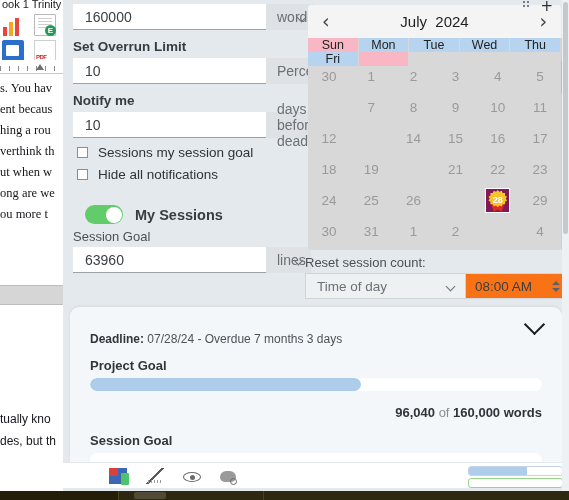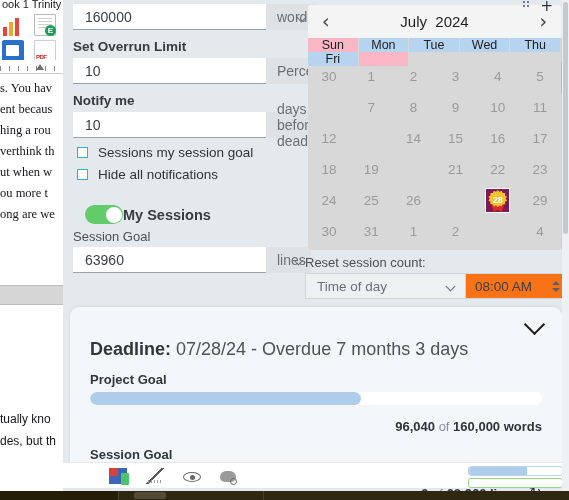--- a/index.html
+++ b/index.html
@@ -240,20 +240,21 @@
   }
   .chk-label {
     font-size: 13.5px;
     color: #2f3438;
   }
 
   
   .sessions-head {
     display: flex;
     align-items: center;
+    gap: 12px;
     margin: 23px 0 0 22px;
   }
   .toggle {
     width: 38px; height: 19px;
     border-radius: 10px;
     background: #62cc6a;
     position: relative;
     flex: 0 0 auto;
   }
   .toggle .knob {
@@ -476,22 +477,22 @@
   .chev {
     position: absolute;
     right: 20px; top: 10px;
     width: 13px; height: 13px;
     border-right: 2.6px solid #1a1a1a;
     border-bottom: 2.6px solid #1a1a1a;
     transform: rotate(45deg);
     cursor: pointer;
   }
   .deadline-line {
-    padding-top: 32px;
-    font-size: 18px;
+    padding-top: 25px;
+    font-size: 12px;
     color: #4d5256;
   }
   .deadline-line b {
     color: #31363a;
   }
   .goal-label {
     font-size: 13px;
     font-weight: bold;
     color: #31363a;
     margin-top: 12px;
@@ -702,22 +703,22 @@
   <div class="ruler">
     <div class="indent"></div>
   </div>
 
   <div class="doc-text">
       <div>s. You hav</div>
       <div>ent becaus</div>
       <div>hing a rou</div>
       <div>verthink th</div>
       <div>ut when w</div>
+      <div>ong are we</div>
       <div>ou more t</div>
-      <div>ong are we</div>
     </div>
   <div class="page-gap"></div>
   <div class="doc-text2">
       <div>tually kno</div>
       <div>des, but th</div>
     </div>
 </div>
 
 <div id="app">
 

